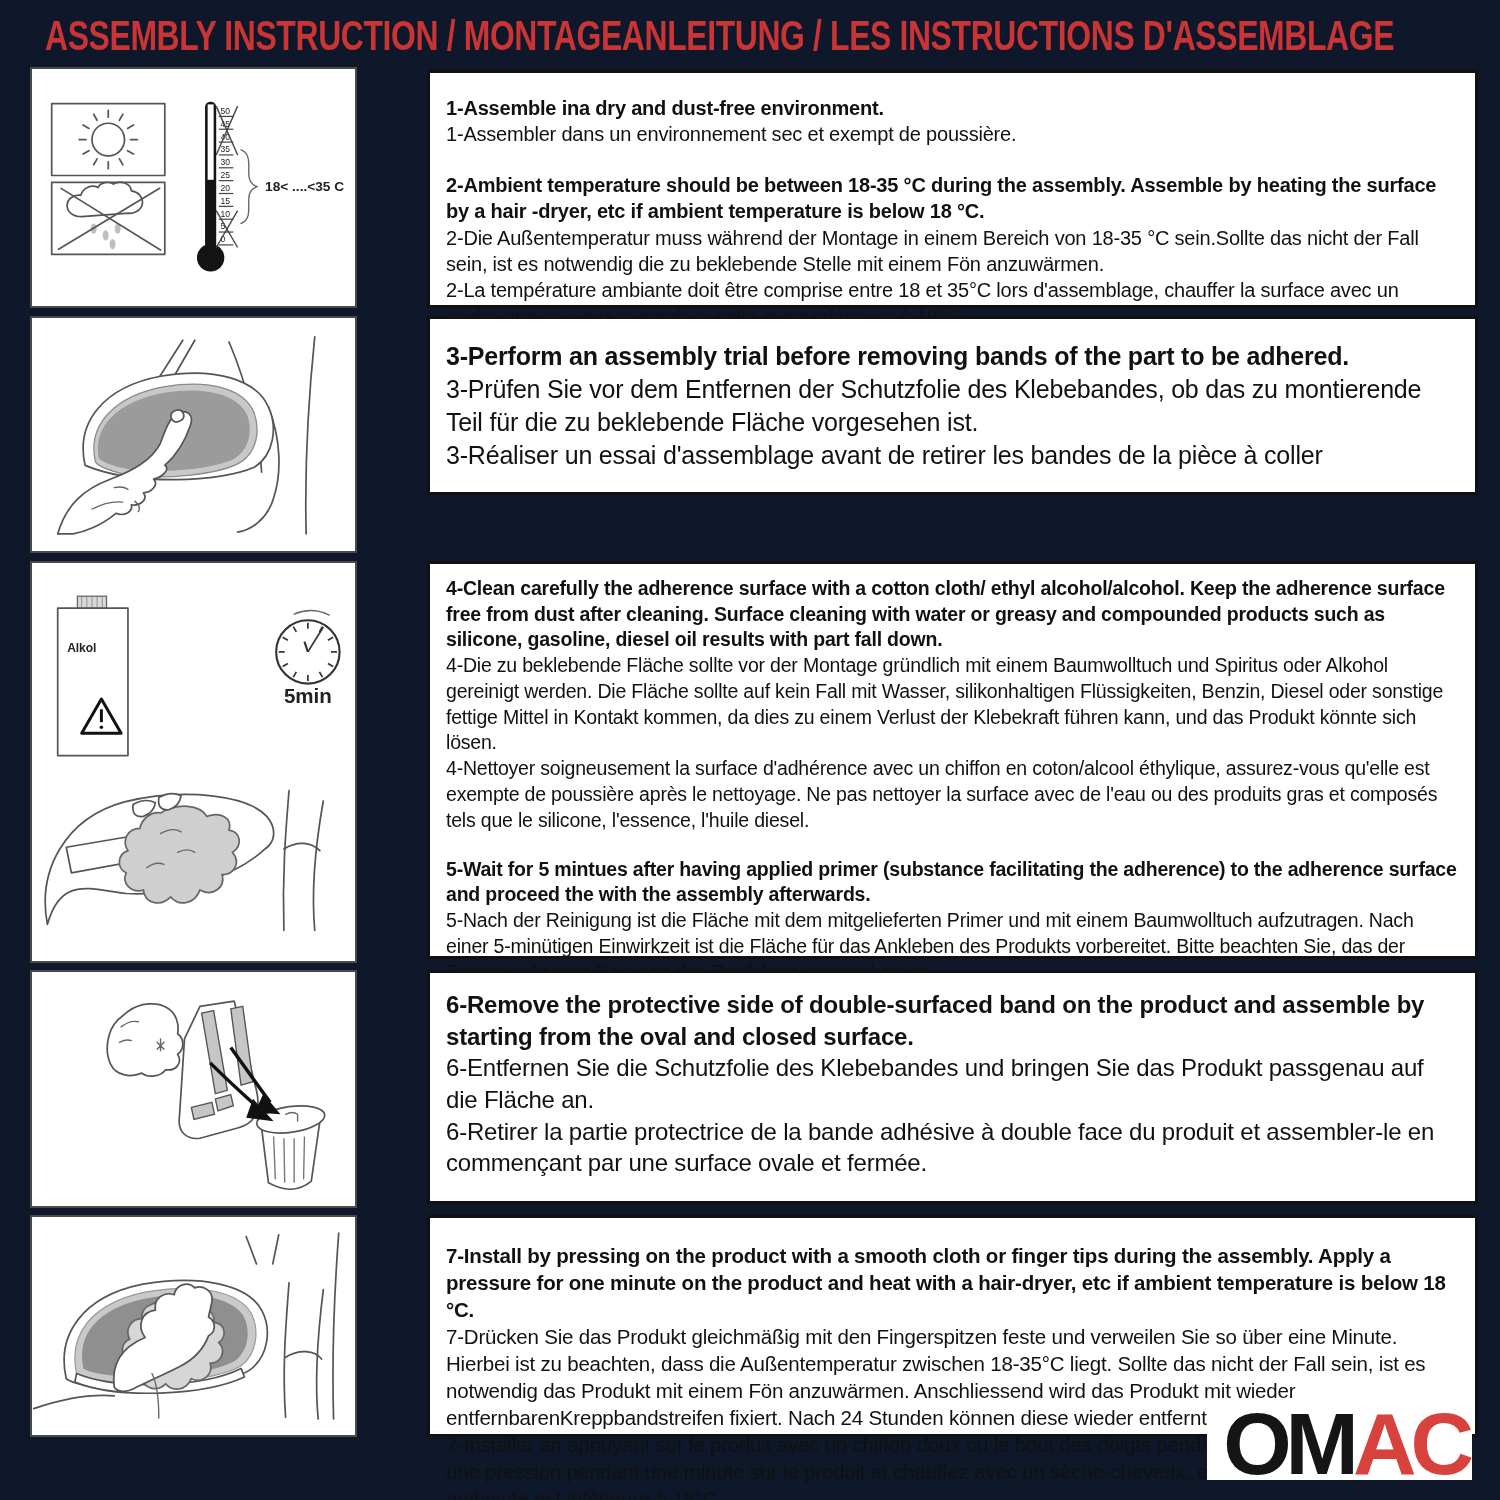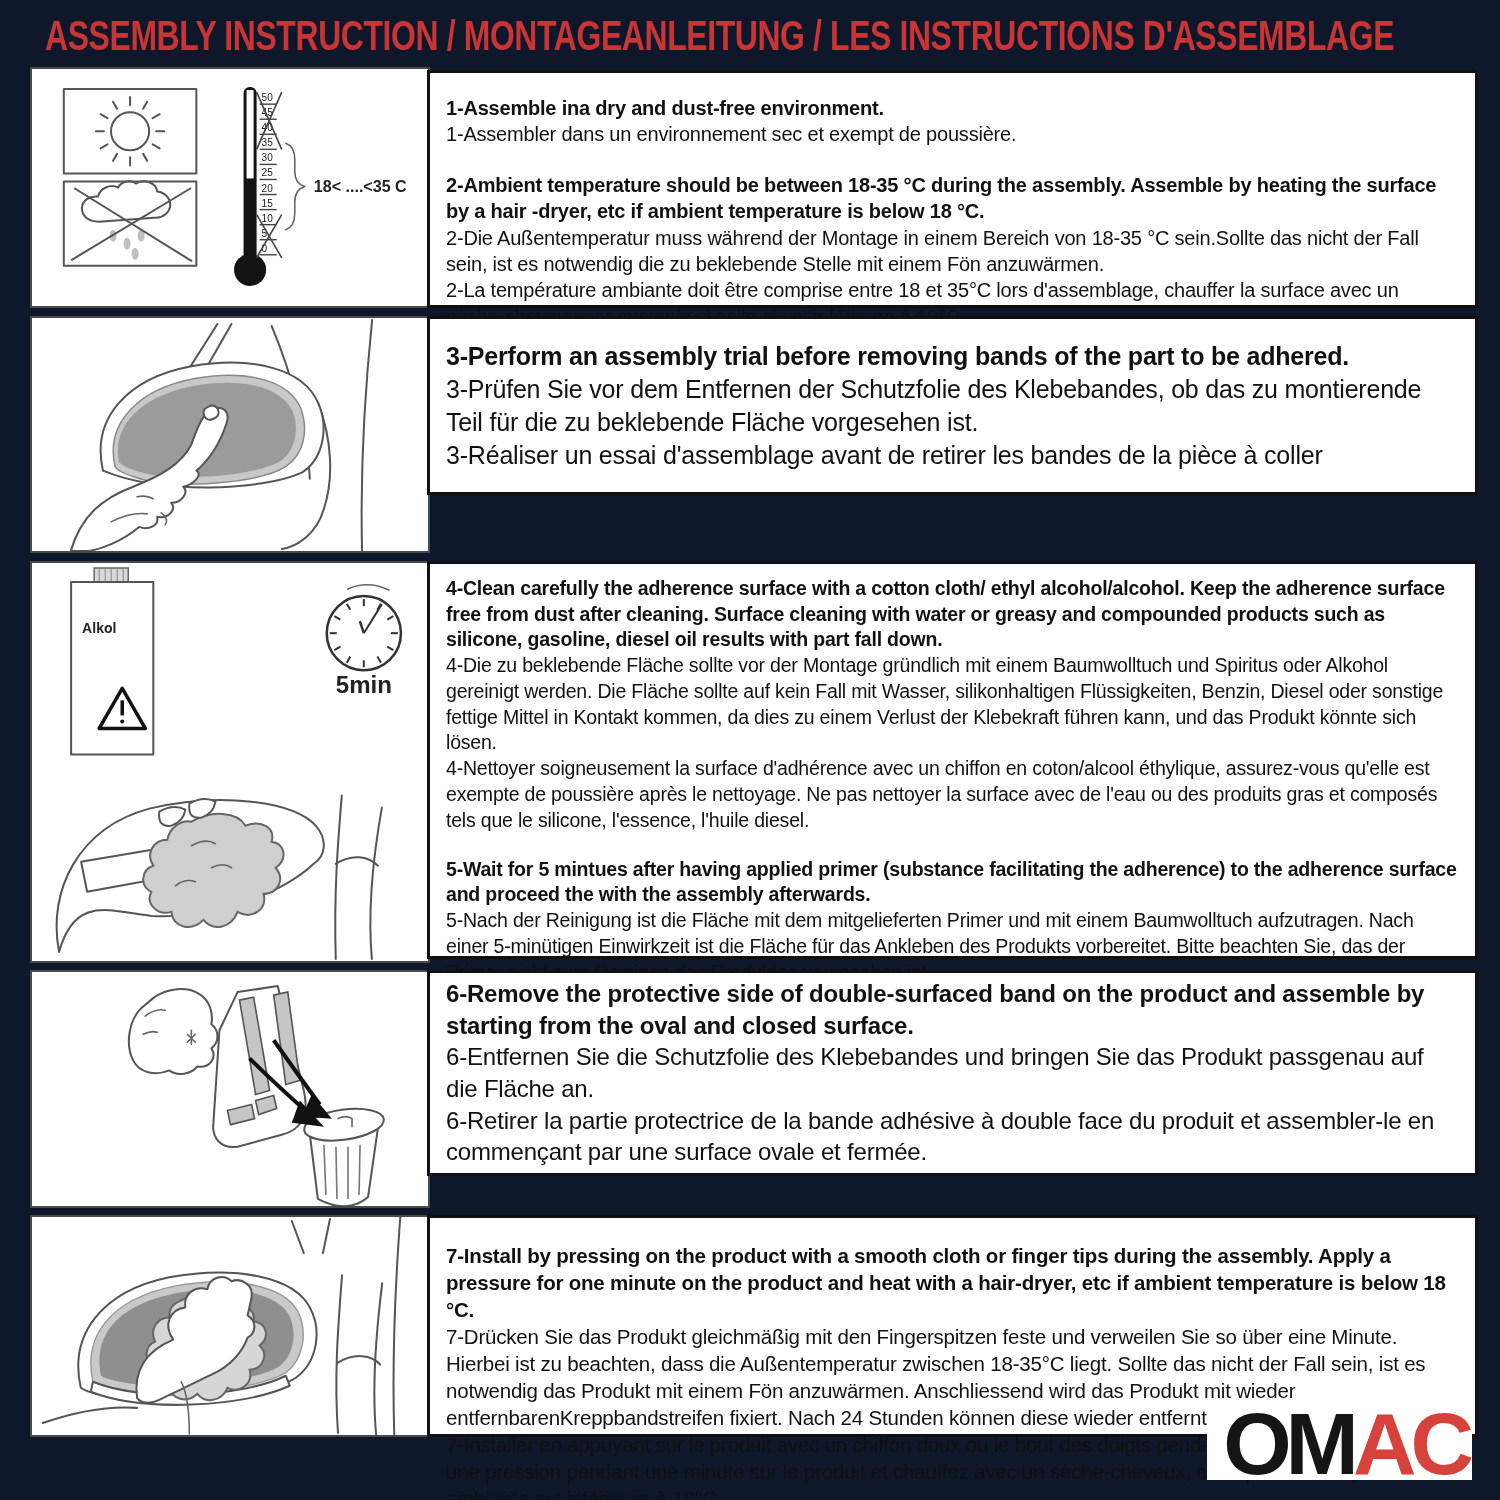--- a/index.html
+++ b/index.html
@@ -2,27 +2,27 @@
 <html><head>
 <meta charset="utf-8">
 <style>
   html,body{margin:0;padding:0;background:#fff;}
   #page{position:relative;width:1500px;height:1500px;background:#0f172a;overflow:hidden;
         font-family:"Liberation Sans",sans-serif;color:#111;}
   
   .title{position:absolute;left:45px;top:12px;font-size:42px;font-weight:bold;color:#c93434;
          white-space:nowrap;letter-spacing:-.5px;transform:scaleX(.76);transform-origin:left center;}
   
-  .figbox{position:absolute;left:30px;width:400px;border:2.5px solid #4a4a4a;background:#fff;box-sizing:border-box;}
+  .figbox{position:absolute;left:30px;width:327px;border:2.5px solid #4a4a4a;background:#fff;box-sizing:border-box;}
   .textbox{position:absolute;left:427px;width:1051px;border:3px solid #111;background:#fff;
            box-sizing:border-box;padding:22px 16px;display:flex;flex-direction:column;}
   .f1{top:67px;height:241px;}  .t1{top:70px;height:238px;}
   .f2{top:316px;height:237px;} .t2{top:316px;height:179px;justify-content:center;}
   .f3{top:561px;height:402px;} .t3{top:561px;height:398px;padding-top:12px;}
-  .f4{top:970px;height:238px;} .t4{top:970px;height:206px;justify-content:center;}
+  .f4{top:970px;height:238px;} .t4{top:970px;height:234px;justify-content:flex-end;}
   .f5{top:1215px;height:222px;}.t5{top:1215px;height:222px;padding-top:24px;}
   p{margin:0;line-height:1.32;letter-spacing:-.2px;}
   .b{font-weight:bold;}
   .gap{margin-top:1.2em;}
   .fs1{font-size:20px;} .fs2{font-size:25px;line-height:1.45;} .fs3{font-size:19.5px;}
   .fs4{font-size:24px;line-height:1.42;} .fs5{font-size:20.5px;}
   
   svg{display:block;width:100%;height:100%;}
   .ln{fill:none;stroke:#555;stroke-width:2;stroke-linecap:round;stroke-linejoin:round;}
   .ln15{fill:none;stroke:#666;stroke-width:1.6;stroke-linecap:round;stroke-linejoin:round;}

